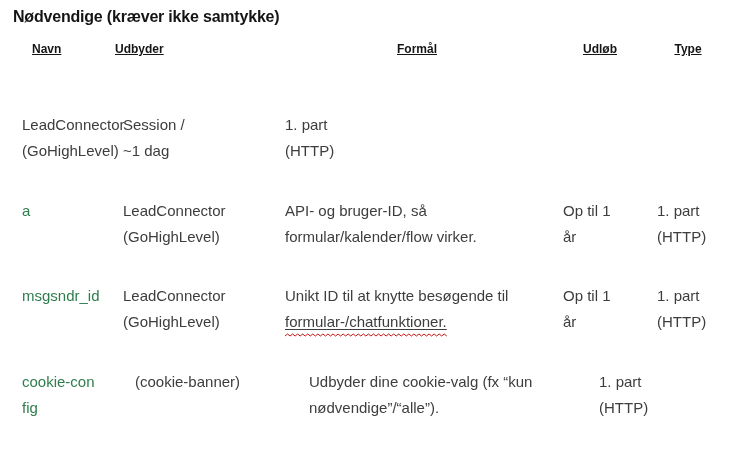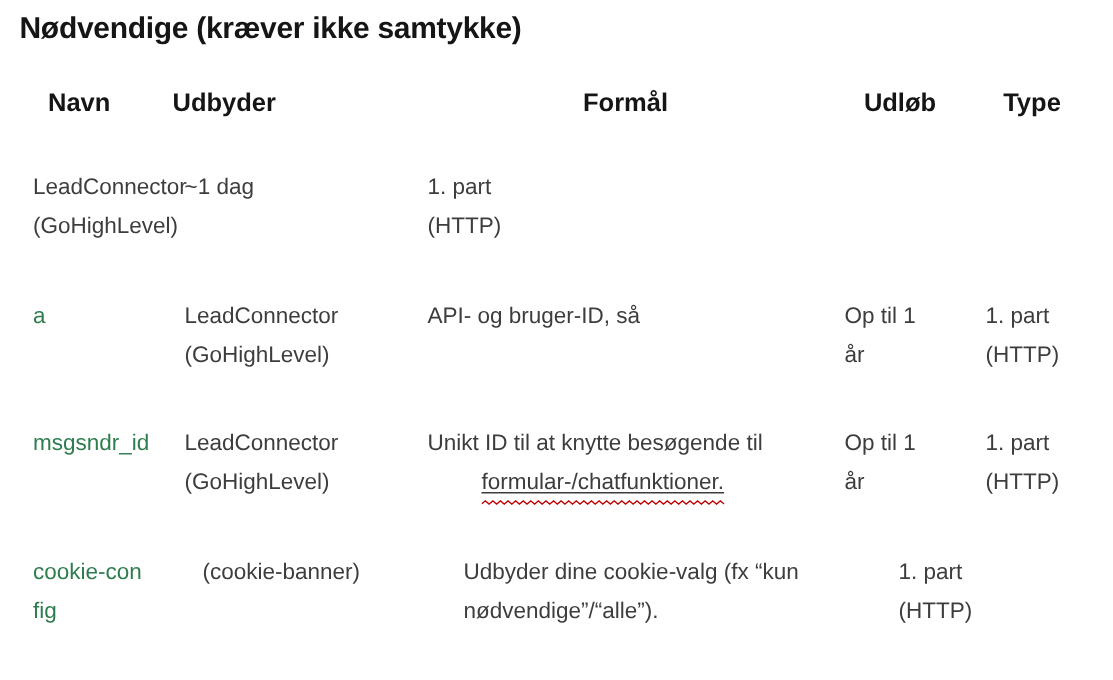--- a/index.html
+++ b/index.html
@@ -6,47 +6,48 @@
   .page {
     position:relative;
     width:742px; height:453px;
     background:#ffffff;
     font-family:"Liberation Sans", sans-serif;
     color:#3d3d3d;
     overflow:hidden;
   }
   .doc-title {
     position:absolute; left:13px; top:8px;
-    font-size:20px; font-weight:bold; color:#151515;
+    font-size:16px; font-weight:bold; color:#151515;
     letter-spacing:-0.2px;
   }
   .hdr {
-    position:absolute; top:59px;
-    font-size:17px; font-weight:bold; color:#151515;
+    position:absolute; top:42px;
+    font-size:12px; font-weight:bold; color:#151515;
     white-space:nowrap;
+    text-decoration:underline;
   }
   .hdr.center { transform:translateX(-50%); }
   .row {
     position:absolute; left:22px; right:0;
     display:grid;
     grid-template-columns:101px 162px 278px 94px auto;
     font-size:15px; line-height:26px;
   }
   .row-1 { top:112px; }
   .row-2 { top:198px; }
   .row-3 { top:283px; }
   .row-4 { top:369px;gap:12px; }
   .line { display:block; white-space:nowrap; }
   .cell-name { color:#2e7d4e; }
   .u {
     text-decoration:underline;
     text-decoration-thickness:1px;
     text-underline-offset:2px;
   }
-  .squiggle-wrap { position:relative; width:fit-content;margin-left:36px; }
+  .squiggle-wrap { position:relative; width:fit-content; }
   .squiggle-svg {
     position:absolute; left:0; bottom:-2px;
     width:100%; height:4px; display:block;
   }
 </style>
 </head>
 <body>
 
 <div class="page">
 
@@ -59,38 +60,40 @@
     <span class="hdr center" style="left:600px">Udløb</span>
     <span class="hdr center" style="left:688px">Type</span>
   </div>
 
   <div class="row row-1">
     <div>
       <span class="line">LeadConnector</span>
       <span class="line">(GoHighLevel)</span>
     </div>
     <div>
+      <span class="line">Session /</span>
       <span class="line">~1 dag</span>
     </div>
     <div>
       <span class="line">1. part</span>
       <span class="line">(HTTP)</span>
     </div>
   </div>
 
   <div class="row row-2">
     <div class="cell-name">
       <span class="line">a</span>
     </div>
     <div>
       <span class="line">LeadConnector</span>
       <span class="line">(GoHighLevel)</span>
     </div>
     <div>
       <span class="line">API- og bruger-ID, så</span>
+      <span class="line">formular/kalender/flow virker.</span>
     </div>
     <div>
       <span class="line">Op til 1</span>
       <span class="line">år</span>
     </div>
     <div>
       <span class="line">1. part</span>
       <span class="line">(HTTP)</span>
     </div>
   </div>

